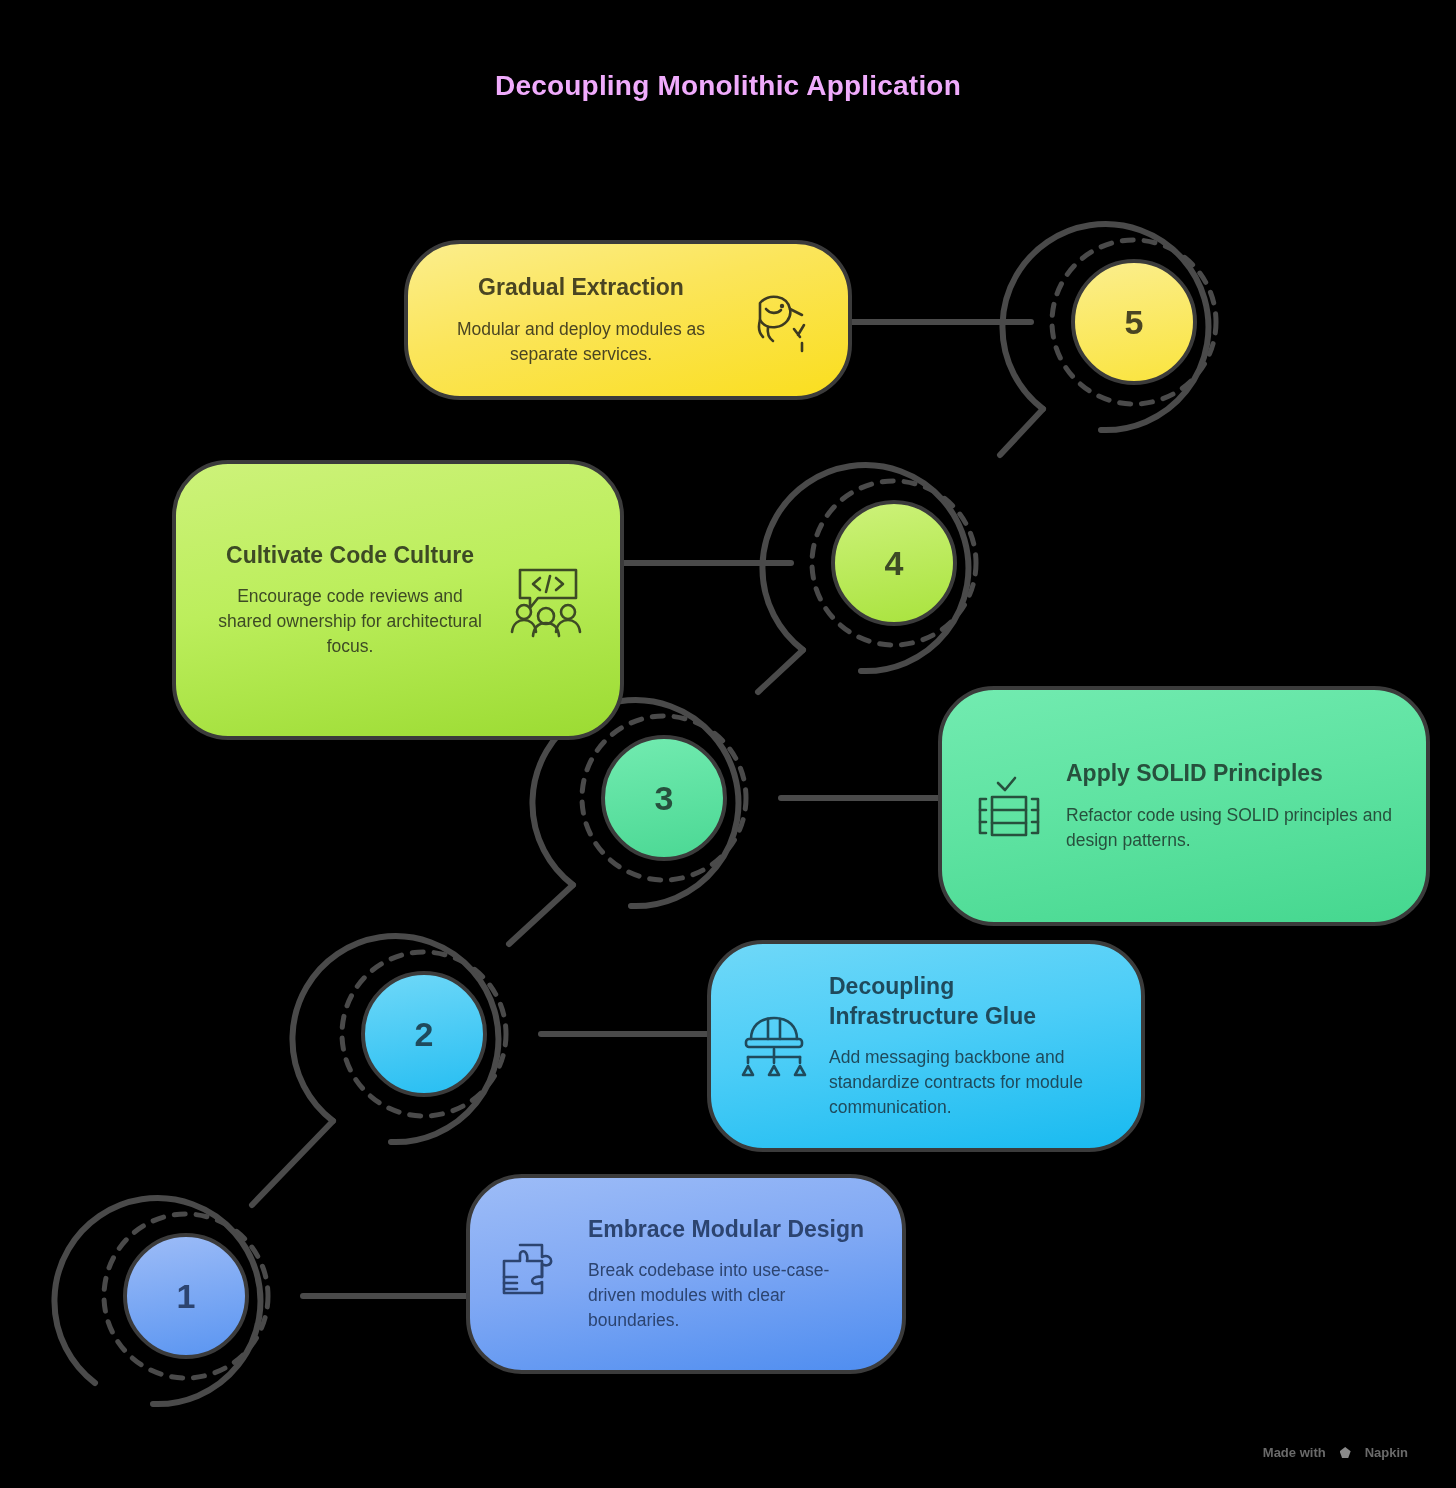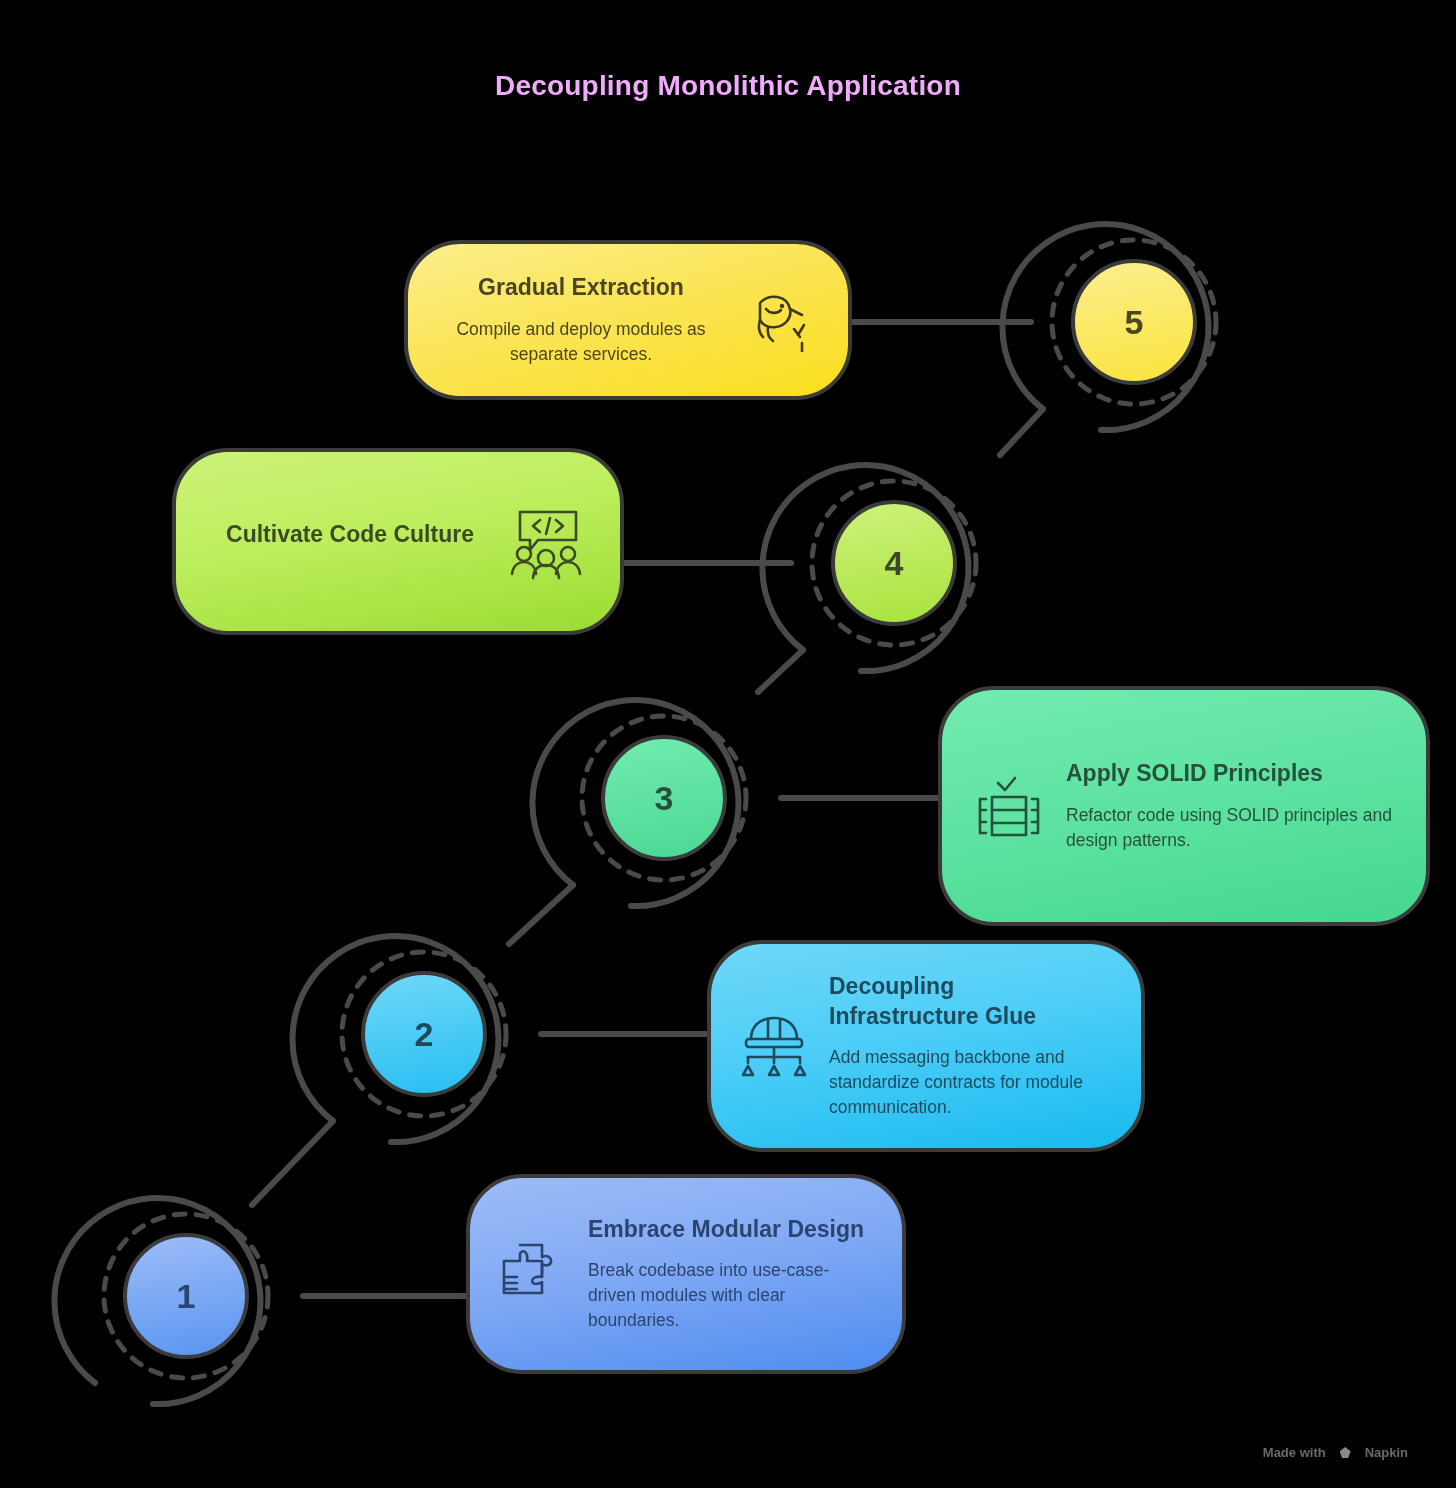--- a/index.html
+++ b/index.html
@@ -151,41 +151,42 @@
         <path d="M24 39 C22 46 23 52 27 56"></path>
         <path d="M32 46 C31 52 33 57 37 60"></path>
         <path d="M30 28 C34 33 41 33 45 29"></path>
         <circle cx="46" cy="25" r="2.2" fill="#3d3a20" stroke="none"></circle>
         <path d="M54 28 L66 34"></path>
         <path d="M58 48 L64 56 M68 44 L62 54 M66 62 L66 70"></path>
       </svg>
     </div>
     <div class="body">
       <h3>Gradual Extraction</h3>
-      <p>Compile and deploy modules as separate services.</p>
-    </div>
-  </div>
-
-  <div class="card c-green ta-center" style="left:172px; top:436px; width:452px; height:187px;justify-content:space-between;">
+      <p>Modular and deploy modules as separate services.</p>
+    </div>
+  </div>
+
+  <div class="card c-green ta-center" style="left:172px; top:448px; width:452px; height:280px;justify-content:space-between;">
     <div class="ico ico-right">
       <svg width="80" height="80" viewBox="0 0 80 80" fill="none" stroke="#3d4a25" stroke-width="2.6" stroke-linecap="round" stroke-linejoin="round">
         <path d="M14 10 H70 V38 H32 L24 48 L24 38 H14 Z"></path>
         <path d="M34 18 L27 24 L34 30"></path>
         <path d="M50 18 L57 24 L50 30"></path>
         <path d="M44 16 L40 32"></path>
         <circle cx="18" cy="52" r="7"></circle>
         <path d="M6 72 C7 63 13 60 18 60 C23 60 29 63 30 72"></path>
         <circle cx="40" cy="56" r="8"></circle>
         <path d="M27 76 C28 66 34 63 40 63 C46 63 52 66 53 76"></path>
         <circle cx="62" cy="52" r="7"></circle>
         <path d="M50 72 C51 63 57 60 62 60 C67 60 73 63 74 72"></path>
       </svg>
     </div>
     <div class="body">
       <h3>Cultivate Code Culture</h3>
+      <p>Encourage code reviews and shared ownership for architectural focus.</p>
     </div>
   </div>
 
   <div class="card c-mint ta-left" style="left:938px; top:674px; width:492px; height:240px; padding-left:28px;">
     <div class="ico ico-left">
       <svg width="78" height="78" viewBox="0 0 78 78" fill="none" stroke="#27503d" stroke-width="2.6" stroke-linecap="round" stroke-linejoin="round">
         <path d="M28 16 L35 23 L45 11"></path>
         <rect x="22" y="30" width="34" height="38"></rect>
         <path d="M22 43 H56 M22 56 H56"></path>
         <path d="M16 32 H10 V66 H16"></path>

